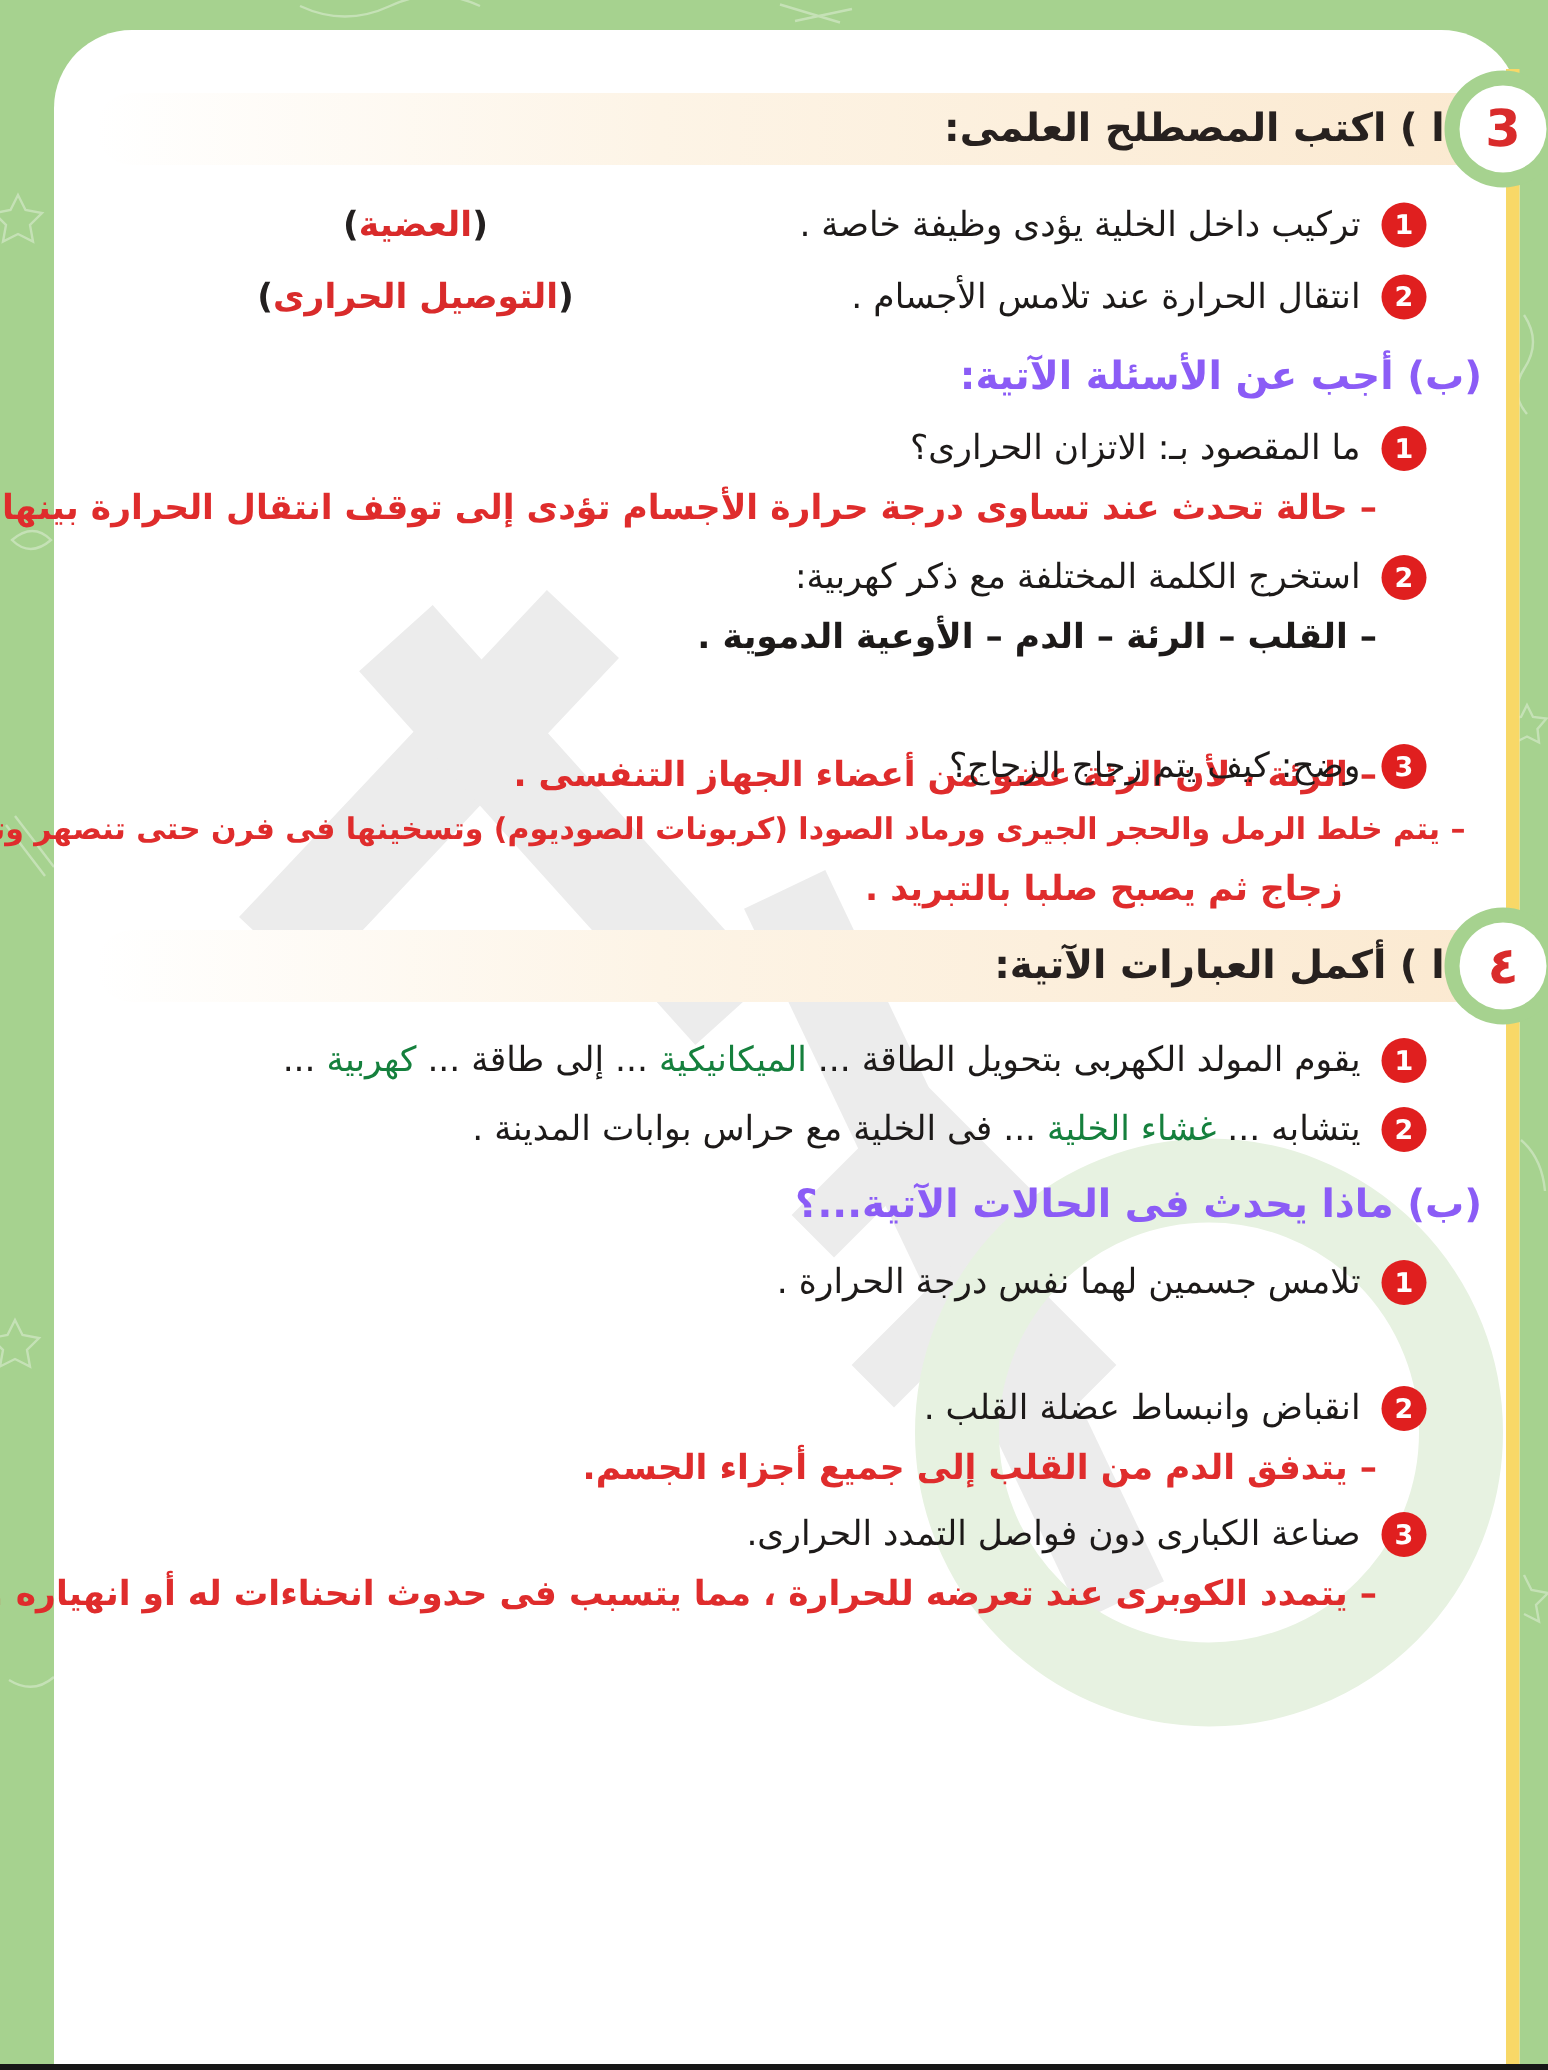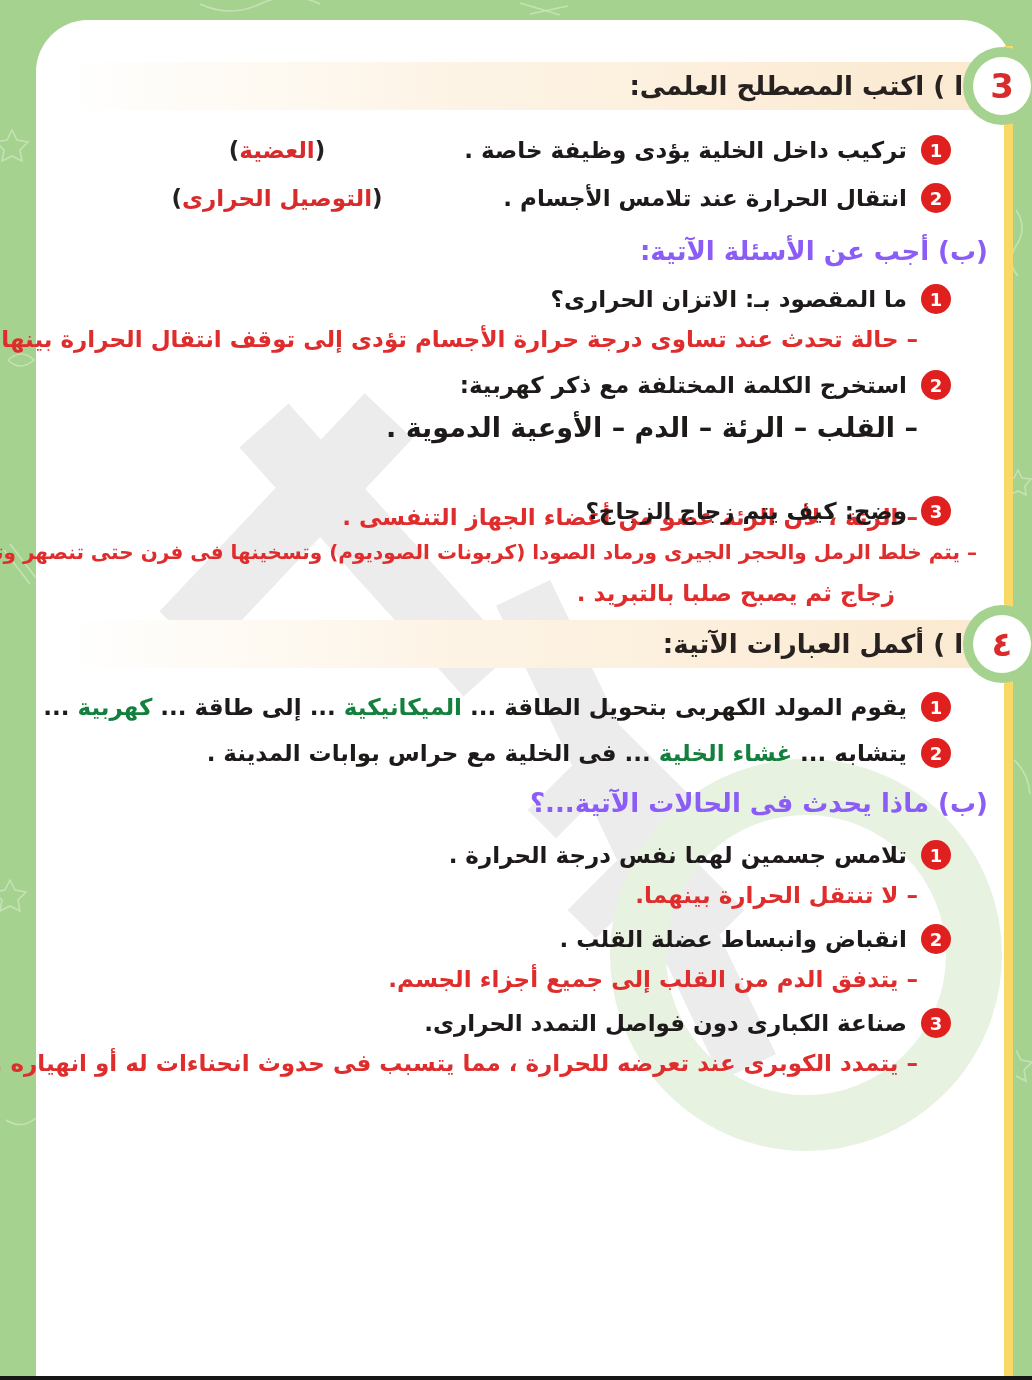--- a/index.html
+++ b/index.html
@@ -61,21 +61,21 @@
     display:flex; align-items:center; gap:14px;
     direction:rtl;
   }
   .num-badge {
     flex:0 0 auto; width:30px; height:30px; border-radius:50%;
     background:#e01f1f; color:#ffffff;
     display:flex; align-items:center; justify-content:center;
     font-size:18px; font-weight:700;
   }
   .q-text {
-    font-size:23px; font-weight:700; color:#1d1a19;
+    font-size:23px; font-weight:400; color:#1d1a19;
     white-space:nowrap; direction:rtl;
   }
   .answer-cell {
     position:absolute; left:40px; width:330px; text-align:center;
     font-size:23px; font-weight:700; direction:rtl; white-space:nowrap;
   }
   .answer-cell .paren { color:#232020; }
   .answer-cell .val { color:#d92b2b; }
 
   .subheader {
@@ -83,21 +83,21 @@
     font-size:26px; font-weight:700; color:#8b5cf6;
     direction:rtl; white-space:nowrap;
   }
   .red-line {
     position:absolute; right:95px;
     font-size:23px; font-weight:700; color:#df2c2c;
     direction:rtl; white-space:nowrap; text-align:right;
   }
   .black-line {
     position:absolute; right:95px;
-    font-size:27px; font-weight:700; color:#1d1a19;
+    font-size:23px; font-weight:700; color:#1d1a19;
     direction:rtl; white-space:nowrap;
   }
   .red-part { color:#15803d; }
   .long { font-size:20px; right:36px; }
 </style>
 </head>
 <body>
 
 <svg class="doodles" width="1032" height="1380">
   <g stroke="rgba(255,255,255,0.35)" fill="none" stroke-width="1.6">
@@ -185,21 +185,20 @@
     <span class="num-badge">2</span>
     <span class="q-text"><span>يتشابه ... </span><span class="red-part">غشاء الخلية</span><span> ... فى الخلية مع حراس بوابات المدينة .</span></span>
   </div>
 
   <div class="subheader" style="top:768px;">(ب) ماذا يحدث فى الحالات الآتية...؟</div>
 
   <div class="row" style="top:820px;">
     <span class="num-badge">1</span>
     <span class="q-text">تلامس جسمين لهما نفس درجة الحرارة .</span>
   </div>
-  <div class="red-line" style="top:862px;">– لا تنتقل الحرارة بينهما.</div>
 
   <div class="row" style="top:904px;">
     <span class="num-badge">2</span>
     <span class="q-text">انقباض وانبساط عضلة القلب .</span>
   </div>
   <div class="red-line" style="top:946px;">– يتدفق الدم من القلب إلى جميع أجزاء الجسم.</div>
 
   <div class="row" style="top:988px;">
     <span class="num-badge">3</span>
     <span class="q-text">صناعة الكبارى دون فواصل التمدد الحرارى.</span>

